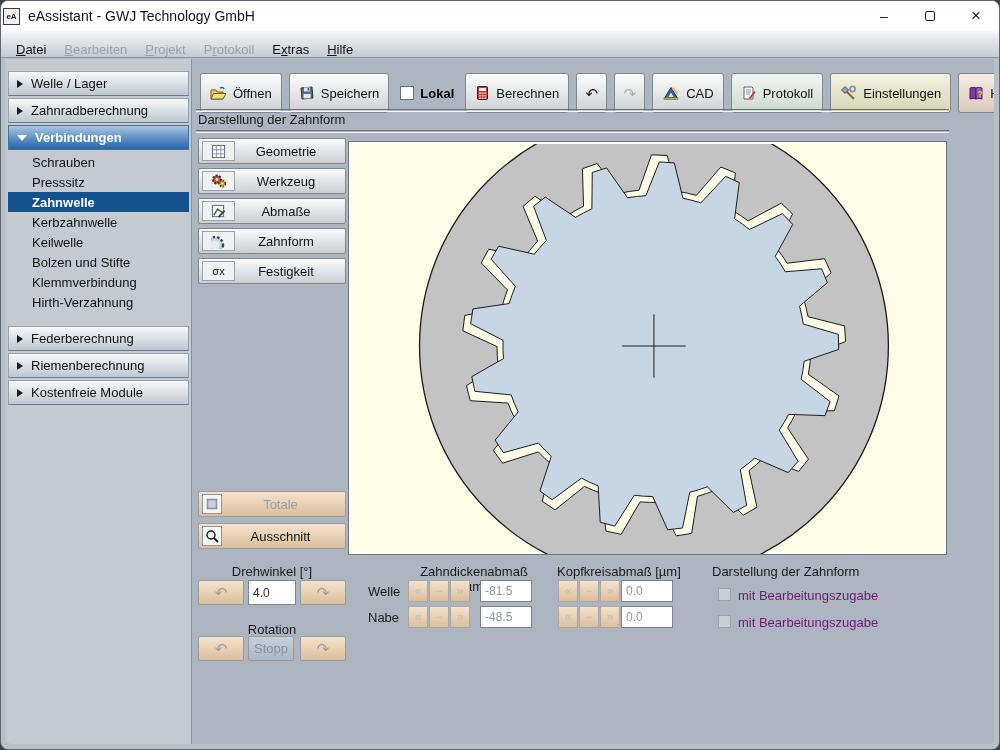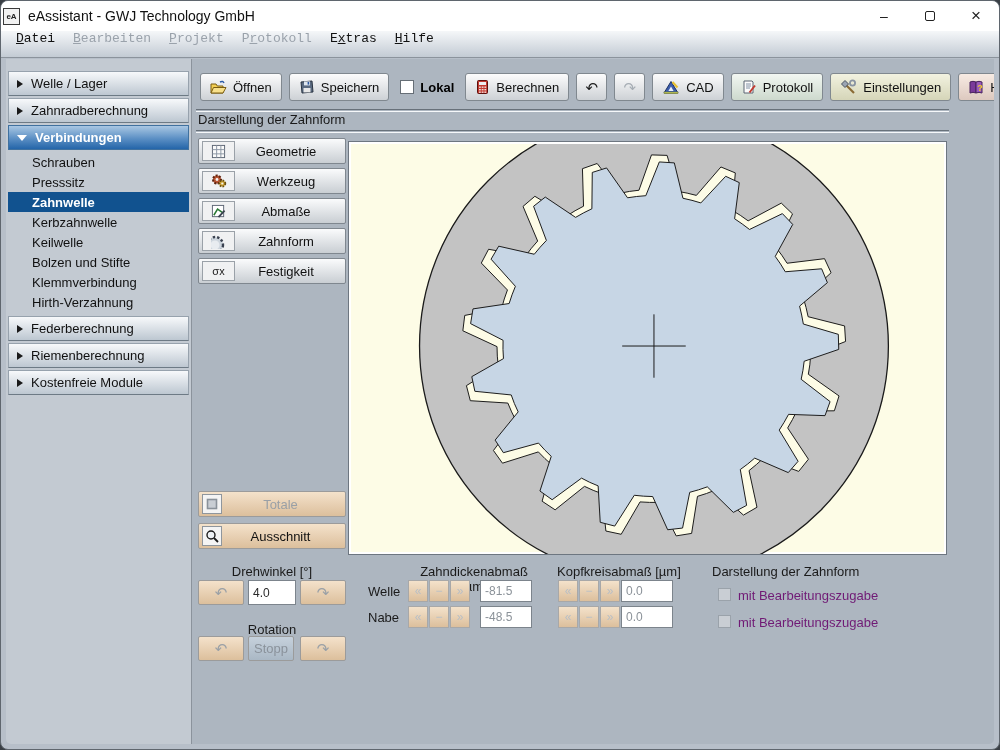--- a/index.html
+++ b/index.html
@@ -19,49 +19,49 @@
   #wincontrols { margin-left:auto; display:flex; height:30px; }
   .wbtn { width:46px; height:30px; display:flex; align-items:center; justify-content:center;
           color:#222; font-size:14px; }
   .maxbox { width:10px; height:10px; border:1px solid #222; border-radius:2px; }
   .closebtn { font-size:17px; }
 
   
   #menubar { position:absolute; top:30px; left:0; right:0; height:27px;
              background:linear-gradient(#f5f7f9,#c3cbd4); border-bottom:1px solid #8b939c;
              display:flex; align-items:center; padding-left:6px; }
-  .menu-item { padding:0 9px; color:#111; height:100%; display:flex; align-items:flex-start;font-family:Liberation Mono, monospace; }
+  .menu-item { padding:0 9px; color:#111; height:100%; display:flex; align-items:flex-end; }
   .menu-item.disabled { color:#9aa2ab; }
   .menu-item .hot { text-decoration:underline; }
 
   
   #bodyarea { position:absolute; top:58px; left:5px; right:5px; bottom:5px; display:flex;
               border-radius:0 0 5px 5px; overflow:hidden; }
   #sidebar { width:186px; background:#c3cad2; border-right:1px solid #8b939c; position:relative; }
   #nav { padding-top:12px; }
   .nav-header { height:25px; margin:0 2px 2px 2px; display:flex; align-items:center; gap:8px;
                 padding-left:8px; background:linear-gradient(#f7f9fb,#bdc7d1);
                 border:1px solid #97a2ad; border-bottom-color:#6d7a85; color:#111; }
   .nav-header.blue { background:linear-gradient(#a9c7e3 0%, #5b8fc4 55%, #2465a9 100%);
                      border-color:#40719f; color:#fff; font-weight:bold; }
   .tri-r { width:0; height:0; border-top:4px solid transparent; border-bottom:4px solid transparent;
            border-left:6px solid #1a1a1a; }
   .tri-d { width:0; height:0; border-left:5px solid transparent; border-right:5px solid transparent;
            border-top:6px solid #ffffff; }
   .nav-item { height:20px; margin:0 2px; display:flex; align-items:center; padding-left:24px;
               color:#111; }
   .nav-item.selected { background:#11528f; color:#fff; font-weight:bold; }
-  .nav-group { margin-bottom:4px; }
+  .nav-group { margin-bottom:14px; }
 
   
   #main { position:relative; flex:1; background:#adb6c0; }
 
   
   #toolbar { position:absolute; top:14px; left:8px; display:flex; align-items:center; gap:7px; }
-  .btn { height:28px; display:inline-flex; align-items:center; gap:6px; padding:0 9px;
+  .btn { height:40px; display:inline-flex; align-items:center; gap:6px; padding:0 9px;
          background:linear-gradient(#fcfcfc,#cdd1d5); border:1px solid #80888f; border-radius:3px;
          color:#111; }
   .btn.sq { width:31px; justify-content:center; padding:0; }
   .btn.tint-green { background:linear-gradient(#f2f7f2,#cdd9cd); }
   .btn.tint-olive { background:linear-gradient(#f2f2e0,#d5d5b8); }
   .btn.tint-rose  { background:linear-gradient(#f7ebe3,#ddc9bf); }
   .glyph { font-size:15px; line-height:1; color:#1a1a1a; }
   .glyph.off { color:#a6adb4; }
   #lokal-wrap { display:flex; align-items:center; gap:6px; padding:0 4px;font-weight:bold; }
   .cbx { width:14px; height:14px; background:#fff; border:1px solid #666e76; }

